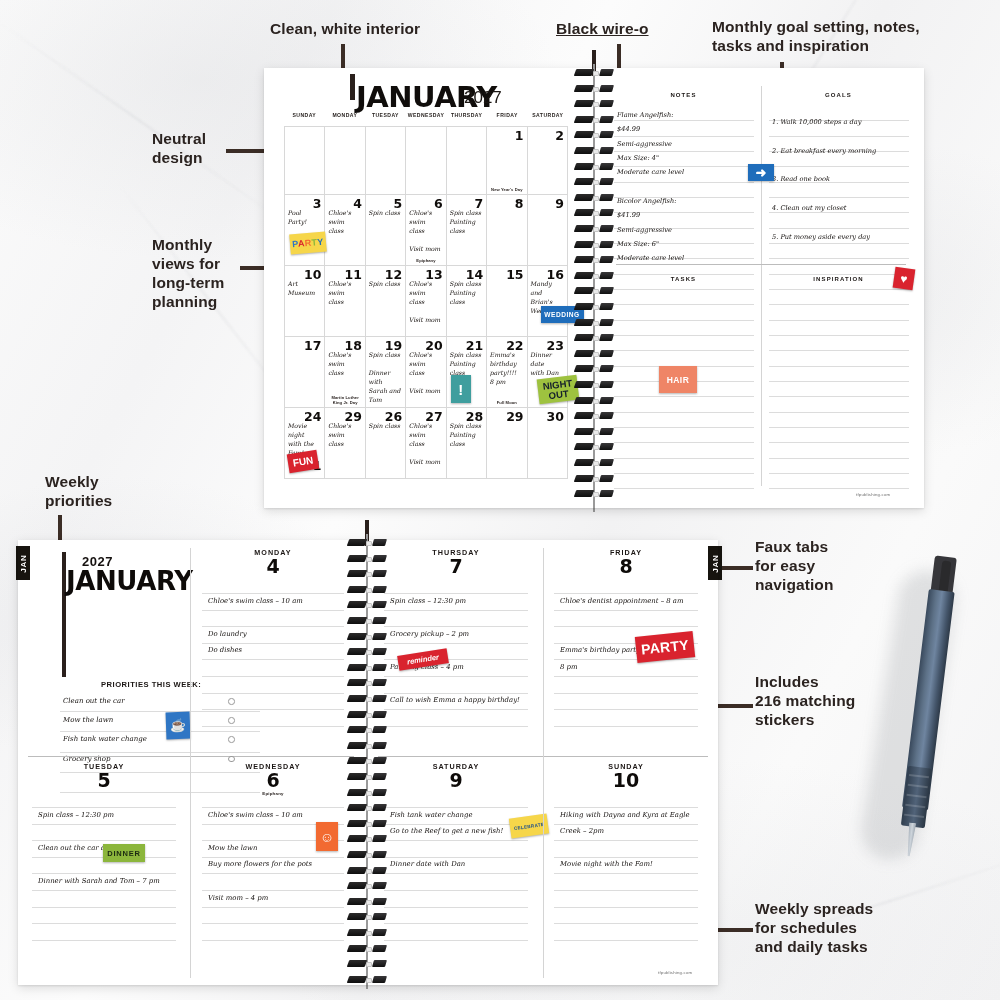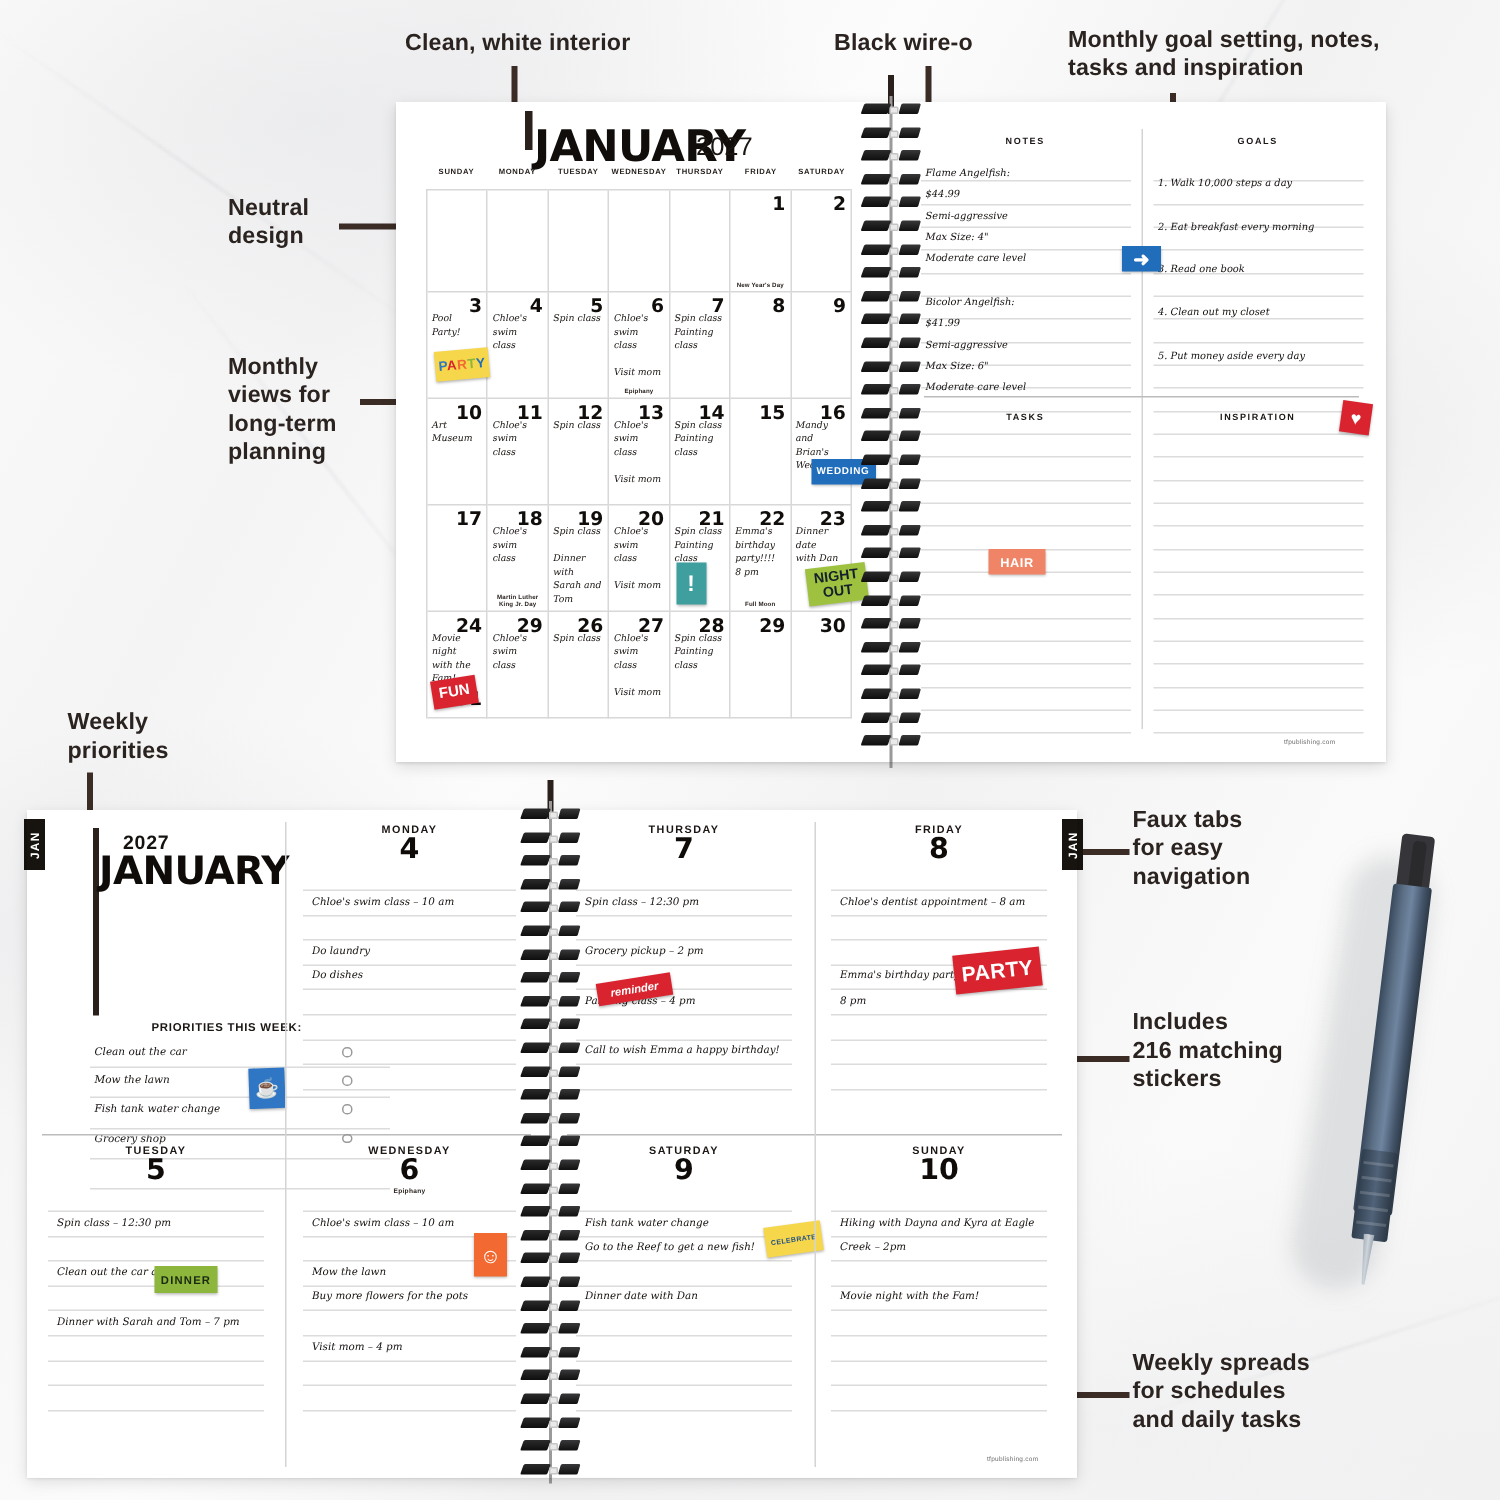--- a/index.html
+++ b/index.html
@@ -84,21 +84,21 @@
   .rp-col-title{position:absolute;font-size:6px;font-weight:700;letter-spacing:1.1px;color:#1b1614;text-align:center;}
   .lines{position:absolute;}
   .lines .ln{border-bottom:1px solid #dcdcdc;}
   .hw{position:absolute;font-family:"DejaVu Serif",serif;font-style:italic;
     font-size:6.6px;line-height:14.35px;color:#14100e;white-space:pre;}
   .divv{position:absolute;background:#d4d4d4;width:1px;}
   .divh{position:absolute;background:#bcbcbc;height:1px;}
   .brand{position:absolute;font-size:4.3px;color:#6d6d6d;letter-spacing:.2px;}
 
   .stk.arrow{left:0;top:0;width:26px;height:17px;background:#1f6dbb;}
-  .stk.hair{left:0;top:0;width:38px;height:17px;background:#ef8566;font-size:8.5px;letter-spacing:.4px;align-items:center;}
+  .stk.hair{left:0;top:0;width:38px;height:27px;background:#ef8566;font-size:8.5px;letter-spacing:.4px;align-items:center;}
   .stk.heart{left:0;top:0;width:20px;height:21px;background:#d9232e;transform:rotate(8deg);font-size:12px;}
 
   
   #weekly{left:18px;top:540px;width:700px;height:445px;}
   .w-bar{position:absolute;left:44px;top:12px;width:4px;height:125px;background:#2a201c;}
   .w-year{position:absolute;left:64px;top:14px;font-size:13px;font-weight:700;color:#161210;letter-spacing:.5px;}
   .w-title{position:absolute;left:48px;top:26px;font-size:26px;font-weight:800;letter-spacing:-.4px;
     color:#0e0b09;font-family:"DejaVu Sans",sans-serif;}
   .dhead{position:absolute;text-align:center;}
   .dhead .dow{font-size:7.2px;font-weight:700;letter-spacing:1px;color:#1b1614;}
@@ -134,21 +134,21 @@
 
 <div class="vein" style="left:-40px;top:120px;width:360px;transform:rotate(35deg);"></div>
 <div class="vein" style="left:60px;top:300px;width:300px;transform:rotate(52deg);"></div>
 <div class="vein" style="left:680px;top:40px;width:300px;transform:rotate(-58deg);"></div>
 <div class="vein" style="left:60px;top:820px;width:260px;transform:rotate(28deg);"></div>
 <div class="vein" style="left:740px;top:900px;width:300px;transform:rotate(-18deg);"></div>
 
 <div class="callout" style="left:270px;top:20px;width:260px;"><span style="white-space:pre-line">Clean, white interior</span></div>
 <div class="leader v" style="left:341px;top:44px;height:26px;"></div>
 
-<div class="callout" style="left:556px;top:20px;width:180px;"><span style="white-space:pre-line">Black wire-o</span></div>
+<div class="callout" style="left:556px;top:20px;width:180px;text-decoration:underline;"><span style="white-space:pre-line">Black wire-o</span></div>
 <div class="leader v" style="left:617px;top:44px;height:26px;"></div>
 
 <div class="callout" style="left:712px;top:18px;width:280px;"><span style="white-space:pre-line">Monthly goal setting, notes,
 tasks and inspiration</span></div>
 <div class="leader v" style="left:780px;top:62px;height:30px;"></div>
 
 <div class="callout" style="left:152px;top:130px;width:130px;"><span style="white-space:pre-line">Neutral
 design</span></div>
 <div class="leader h" style="left:226px;top:149px;width:64px;"></div>
 

